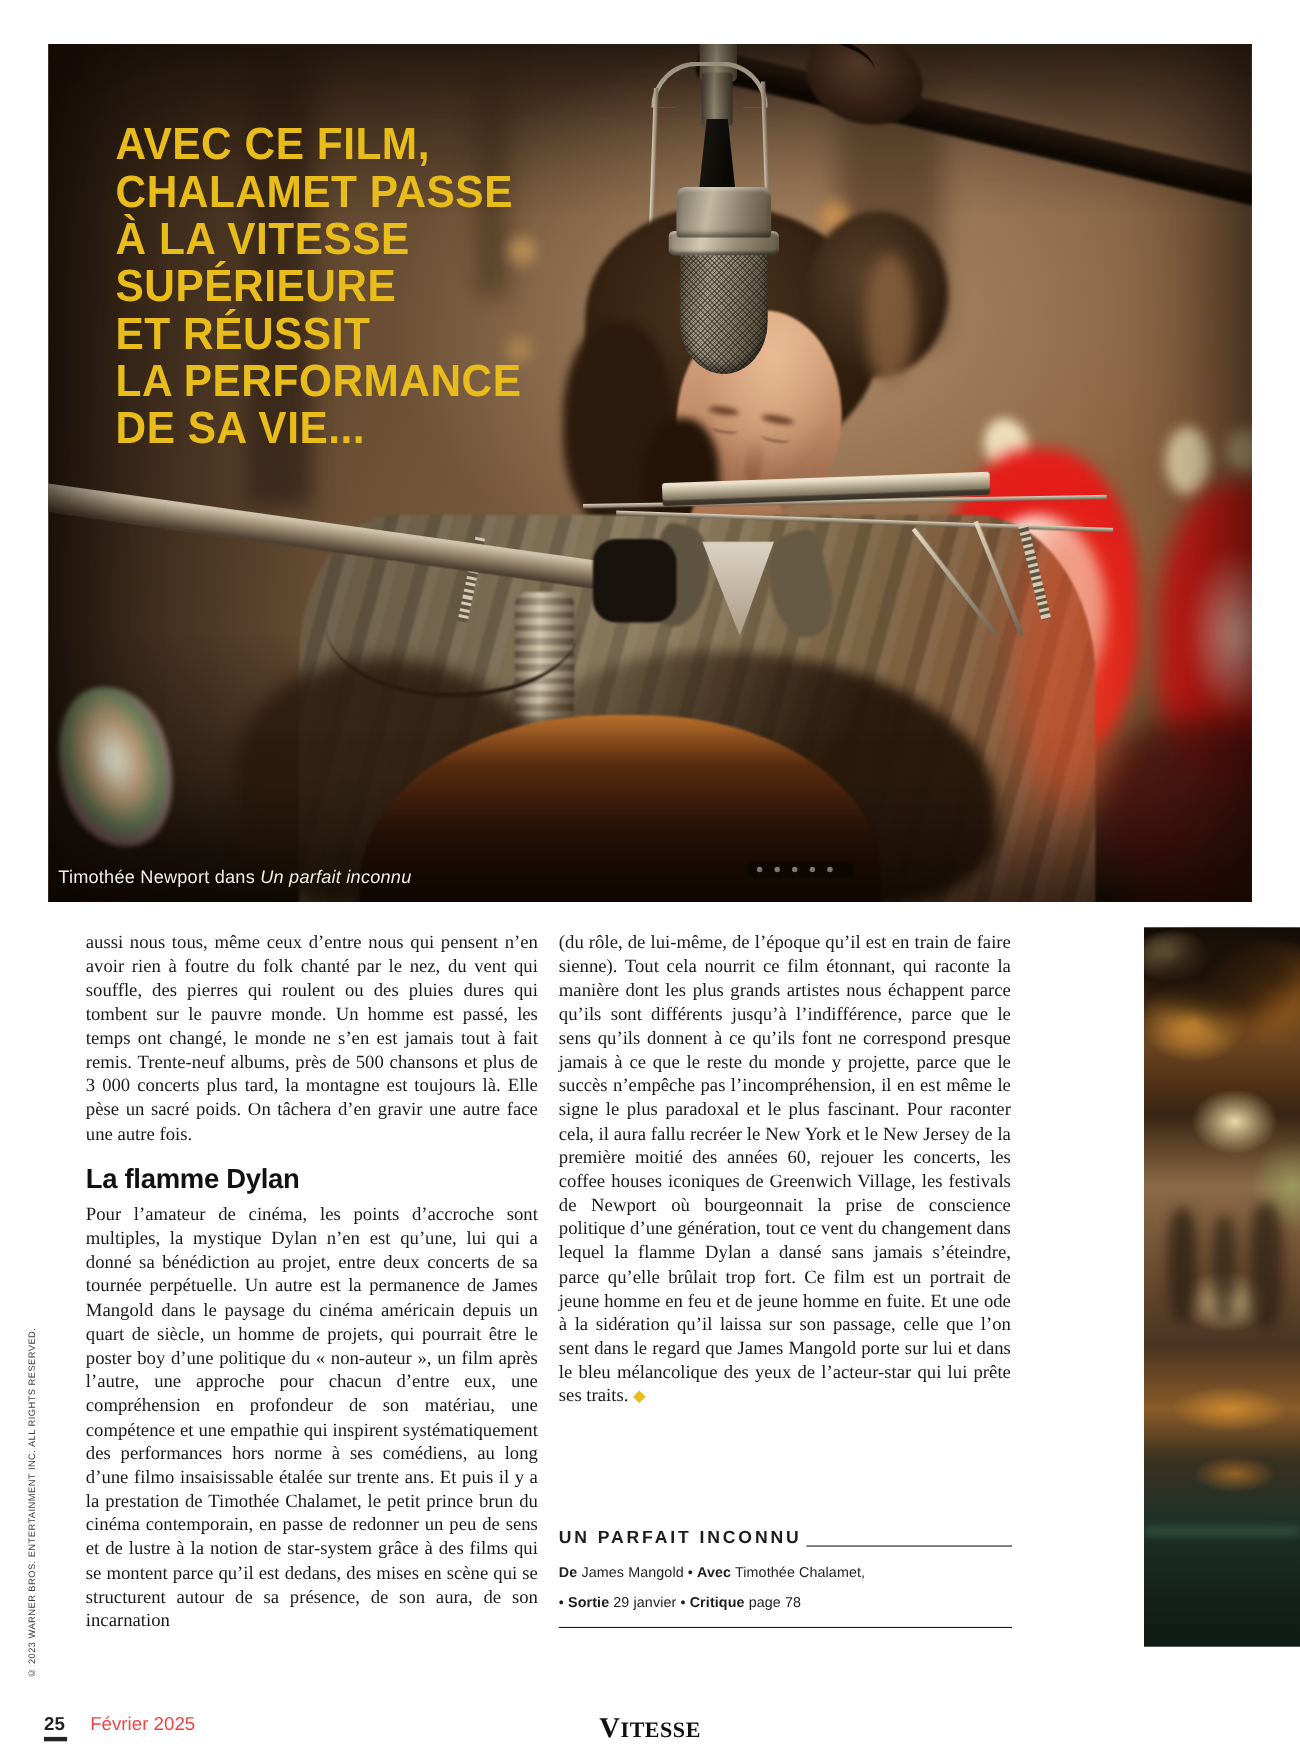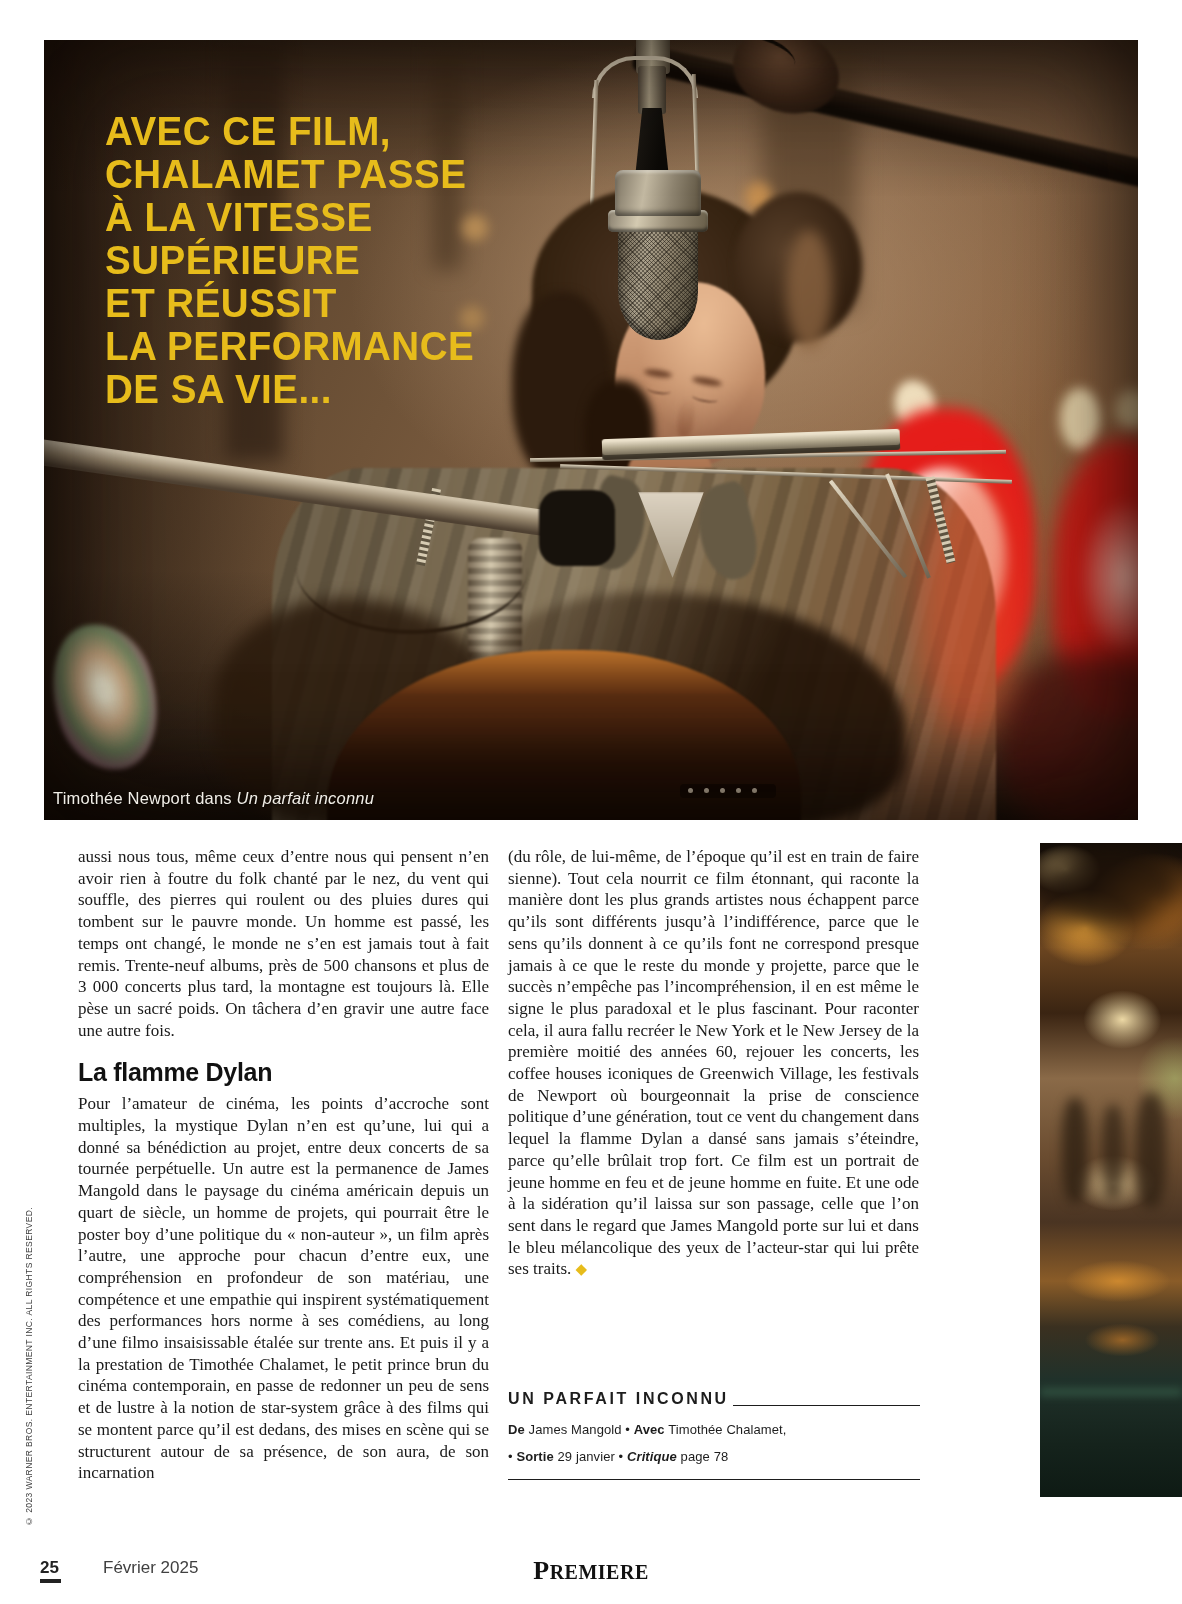--- a/index.html
+++ b/index.html
@@ -162,21 +162,21 @@
   .end-mark { color:#e7bc1b; font-size:15px; }
   
   #infobox { position:absolute; left:508px; top:1390px; width:412px;
     font-family:"Liberation Sans", sans-serif; color:#1d1d1d; }
   #infobox .title-row { display:flex; align-items:flex-end; }
   #infobox .ib-title { font-weight:700; font-size:16px; letter-spacing:2.6px; white-space:nowrap; }
   #infobox .ib-rule { flex:1; border-bottom:1.6px solid #1d1d1d; margin:0 0 2px 4px; }
   #infobox .ib-credits { margin-top:9px; font-size:13px; line-height:26.5px; letter-spacing:.1px; }
   #infobox .b { font-weight:700; }
   #infobox .i { }
-  #infobox .bi { font-weight:700; font-style:italic; }
+  #infobox .bi { font-weight:700; }
   #infobox .ib-bottomrule { border-bottom:1.6px solid #1d1d1d; margin-top:9px; }
   
   #strip { position:absolute; left:1040px; top:843px; width:142px; height:654px; overflow:hidden;
     background:
       radial-gradient(ellipse 70px 55px at 32% 13%, rgba(245,170,60,.95) 0%, rgba(245,170,60,0) 70%),
       radial-gradient(ellipse 90px 70px at 80% 9%, rgba(225,135,40,.9) 0%, rgba(225,135,40,0) 70%),
       radial-gradient(ellipse 50px 35px at 18% 4%, rgba(250,220,150,.8) 0%, rgba(250,220,150,0) 70%),
       radial-gradient(ellipse 60px 45px at 58% 27%, rgba(255,235,180,.9) 0%, rgba(255,235,180,0) 65%),
       radial-gradient(ellipse 55px 60px at 95% 36%, rgba(170,190,110,.55) 0%, rgba(170,190,110,0) 70%),
       radial-gradient(ellipse 60px 40px at 52% 52%, rgba(240,215,160,.75) 0%, rgba(240,215,160,0) 70%),
@@ -190,21 +190,21 @@
   #strip .f2 { left:62px; top:262px; width:22px; height:95px; border-radius:40%; opacity:.7; }
   #strip .f3 { left:96px; top:250px; width:30px; height:115px; border-radius:40%; opacity:.75; }
   #strip .smoke { left:0; top:28px; width:142px; height:85px; background:#1c1108; border-radius:50%; filter:blur(12px); opacity:.8; }
   #strip .wet { left:0; top:545px; width:142px; height:8px; background:#3e6a52; filter:blur(4px); opacity:.6; }
   
   #copyright-vert { position:absolute; left:24px; top:1252px; height:274px;
     writing-mode:vertical-rl; transform:rotate(180deg);
     font-size:8.5px; letter-spacing:.4px; color:#3c3c3c; white-space:nowrap; }
   #footer-pagenum { position:absolute; left:40px; top:1558px; font-size:17px; font-weight:700; color:#222; }
   #footer-pagenum-bar { position:absolute; left:40px; top:1579px; width:21px; height:4px; background:#222; }
-  #footer-date { position:absolute; left:82px; top:1558px; font-size:17px; color:#404040;margin-left:21px; }
+  #footer-date { position:absolute; left:82px; top:1558px; font-size:17px; color:#ef4444; }
   #footer-logo { position:absolute; left:50%; transform:translateX(-50%); top:1556px;
     font-family:"Liberation Serif", serif; font-weight:700; font-size:20px; letter-spacing:.5px; color:#111; display:block; }
   #footer-logo::first-letter { font-size:26px; }
 </style>
 </head>
 <body>
 
 <div id="page">
 
   <div id="photo">
@@ -323,15 +323,15 @@
     <div class="fig f1"></div>
     <div class="fig f2"></div>
     <div class="fig f3"></div>
     <div class="wet" style="position:absolute;"></div>
   </div>
 
   <div id="copyright-vert">© 2023 WARNER BROS. ENTERTAINMENT INC. ALL RIGHTS RESERVED.</div>
   <div id="footer-pagenum">25</div>
   <div id="footer-pagenum-bar"></div>
   <div id="footer-date">Février 2025</div>
-  <div id="footer-logo">PREMIERE</div>
+  <div id="footer-logo">VITESSE</div>
 
 </div>
 
 </body></html>

